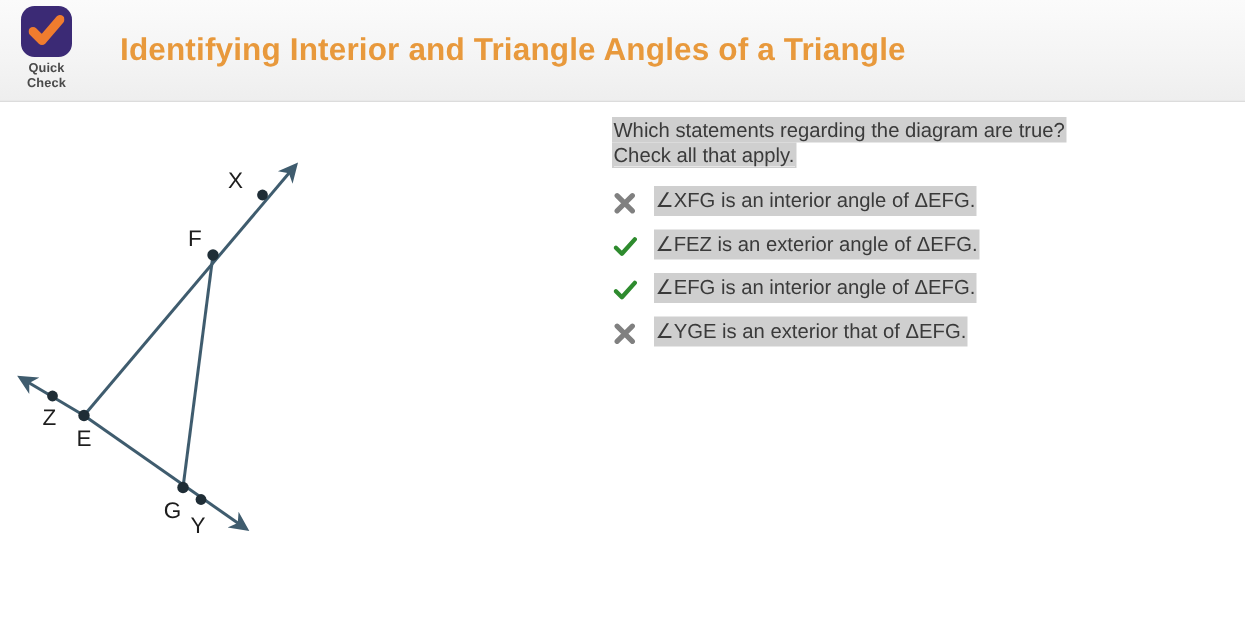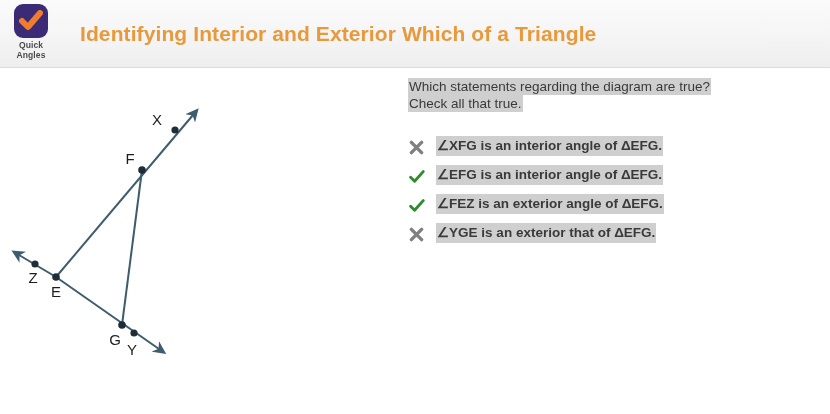--- a/index.html
+++ b/index.html
@@ -81,22 +81,21 @@
   #question {
     font-size: 13.5px;
     color: #3a3a3a;
     line-height: 17px;
   }
   #question span {
     background: #cfcfcf;
     box-shadow: 0 0 0 1px #cfcfcf;
   }
   #options {
-    margin-top: 25px;
-    font-weight: bold;
+    margin-top: 13px;
   }
   .opt {
     display: flex;
     align-items: flex-start;
     height: 29px;
   }
   .opt-icon {
     width: 28px;
     flex: 0 0 28px;
     display: flex;
@@ -119,24 +118,24 @@
 
 <div id="header">
 
   <div id="qc-badge">
     <div id="qc-icon">
       <svg width="24" height="22" viewBox="0 0 24 22">
         <path d="M3 11 L9 17 L21 3" stroke="#f07c2e" stroke-width="6" fill="none" stroke-linecap="round" stroke-linejoin="round"></path>
       </svg>
     </div>
     <div class="qc-line" style="margin-top:2px;">Quick</div>
-    <div class="qc-line">Angles</div>
+    <div class="qc-line">Check</div>
   </div>
 
-  <div id="title">Identifying Interior and Exterior Which of a Triangle</div>
+  <div id="title">Identifying Interior and Triangle Angles of a Triangle</div>
 </div>
 
 <div id="diagram">
   <svg width="400" height="346" viewBox="0 0 400 346">
     <defs>
       <marker id="arrowhead" markerWidth="7" markerHeight="7" refX="2.2" refY="3.5" orient="auto" markerUnits="strokeWidth">
         <path d="M0,0.3 L6.6,3.5 L0,6.7 L1.9,3.5 Z" fill="#3f5c6e"></path>
       </marker>
     </defs>
 
@@ -161,50 +160,50 @@
     <text class="vlabel" x="56" y="229" text-anchor="middle">E</text>
     <text class="vlabel" x="115" y="277" text-anchor="middle">G</text>
     <text class="vlabel" x="132" y="287" text-anchor="middle">Y</text>
   </svg>
 </div>
 
 <div id="qpanel">
 
   <div id="question">
     <span>Which statements regarding the diagram are true?</span><br>
-    <span>Check all that true.</span>
+    <span>Check all that apply.</span>
   </div>
 
   <div id="options">
 
     <div class="opt">
       <span class="opt-icon">
         <svg width="15" height="15" viewBox="0 0 15 15">
           <path d="M2.4 2.4 L12.6 12.6 M12.6 2.4 L2.4 12.6" stroke="#808080" stroke-width="3.4" stroke-linecap="round"></path>
         </svg>
       </span>
       <span class="opt-text">∠XFG is an interior angle of ΔEFG.</span>
     </div>
 
     <div class="opt">
       <span class="opt-icon">
         <svg width="16" height="15" viewBox="0 0 16 15">
           <path d="M1.6 8.2 L5.6 12.2 L14.2 2.6" stroke="#2e8b2e" stroke-width="2.9" fill="none" stroke-linecap="round" stroke-linejoin="round"></path>
         </svg>
       </span>
-      <span class="opt-text">∠EFG is an interior angle of ΔEFG.</span>
+      <span class="opt-text">∠FEZ is an exterior angle of ΔEFG.</span>
     </div>
 
     <div class="opt">
       <span class="opt-icon">
         <svg width="16" height="15" viewBox="0 0 16 15">
           <path d="M1.6 8.2 L5.6 12.2 L14.2 2.6" stroke="#2e8b2e" stroke-width="2.9" fill="none" stroke-linecap="round" stroke-linejoin="round"></path>
         </svg>
       </span>
-      <span class="opt-text">∠FEZ is an exterior angle of ΔEFG.</span>
+      <span class="opt-text">∠EFG is an interior angle of ΔEFG.</span>
     </div>
 
     <div class="opt">
       <span class="opt-icon">
         <svg width="15" height="15" viewBox="0 0 15 15">
           <path d="M2.4 2.4 L12.6 12.6 M12.6 2.4 L2.4 12.6" stroke="#808080" stroke-width="3.4" stroke-linecap="round"></path>
         </svg>
       </span>
       <span class="opt-text">∠YGE is an exterior that of ΔEFG.</span>
     </div>

